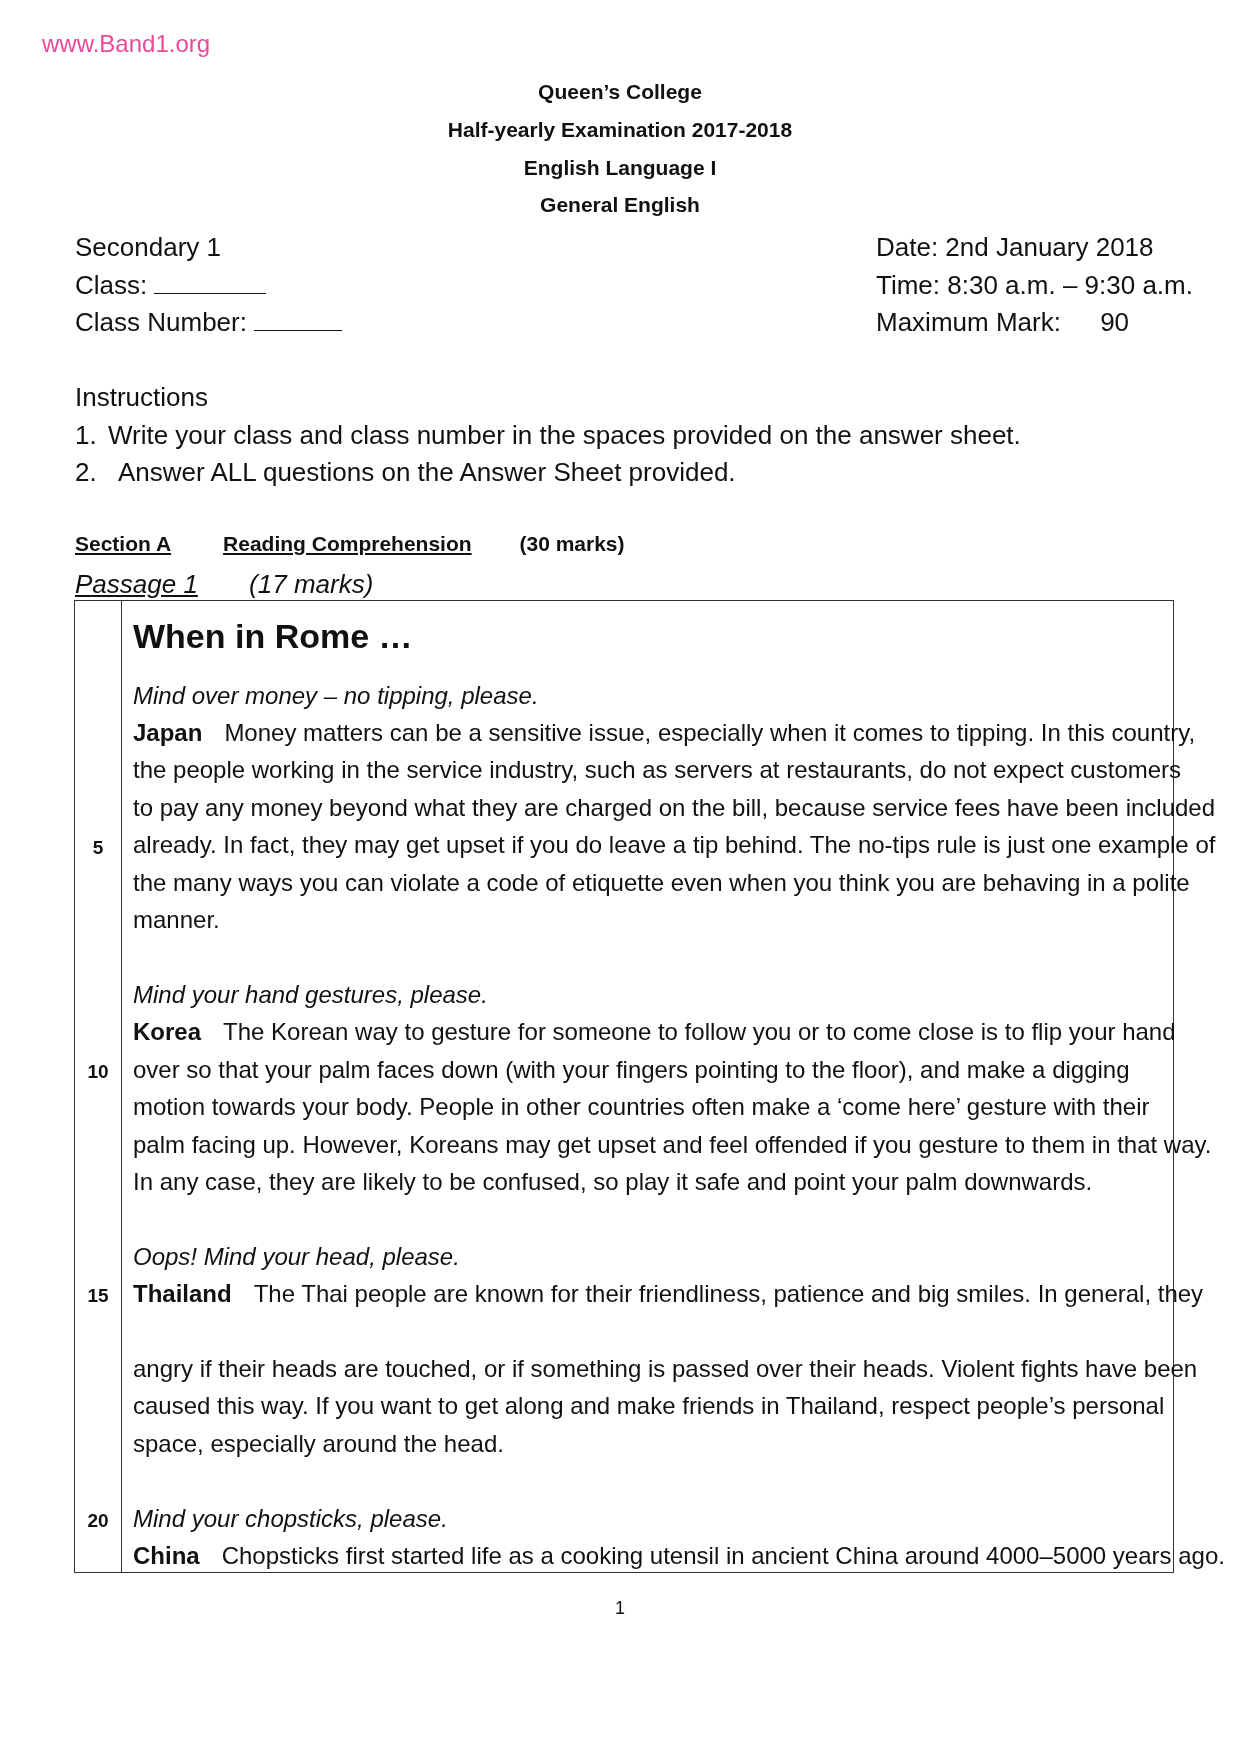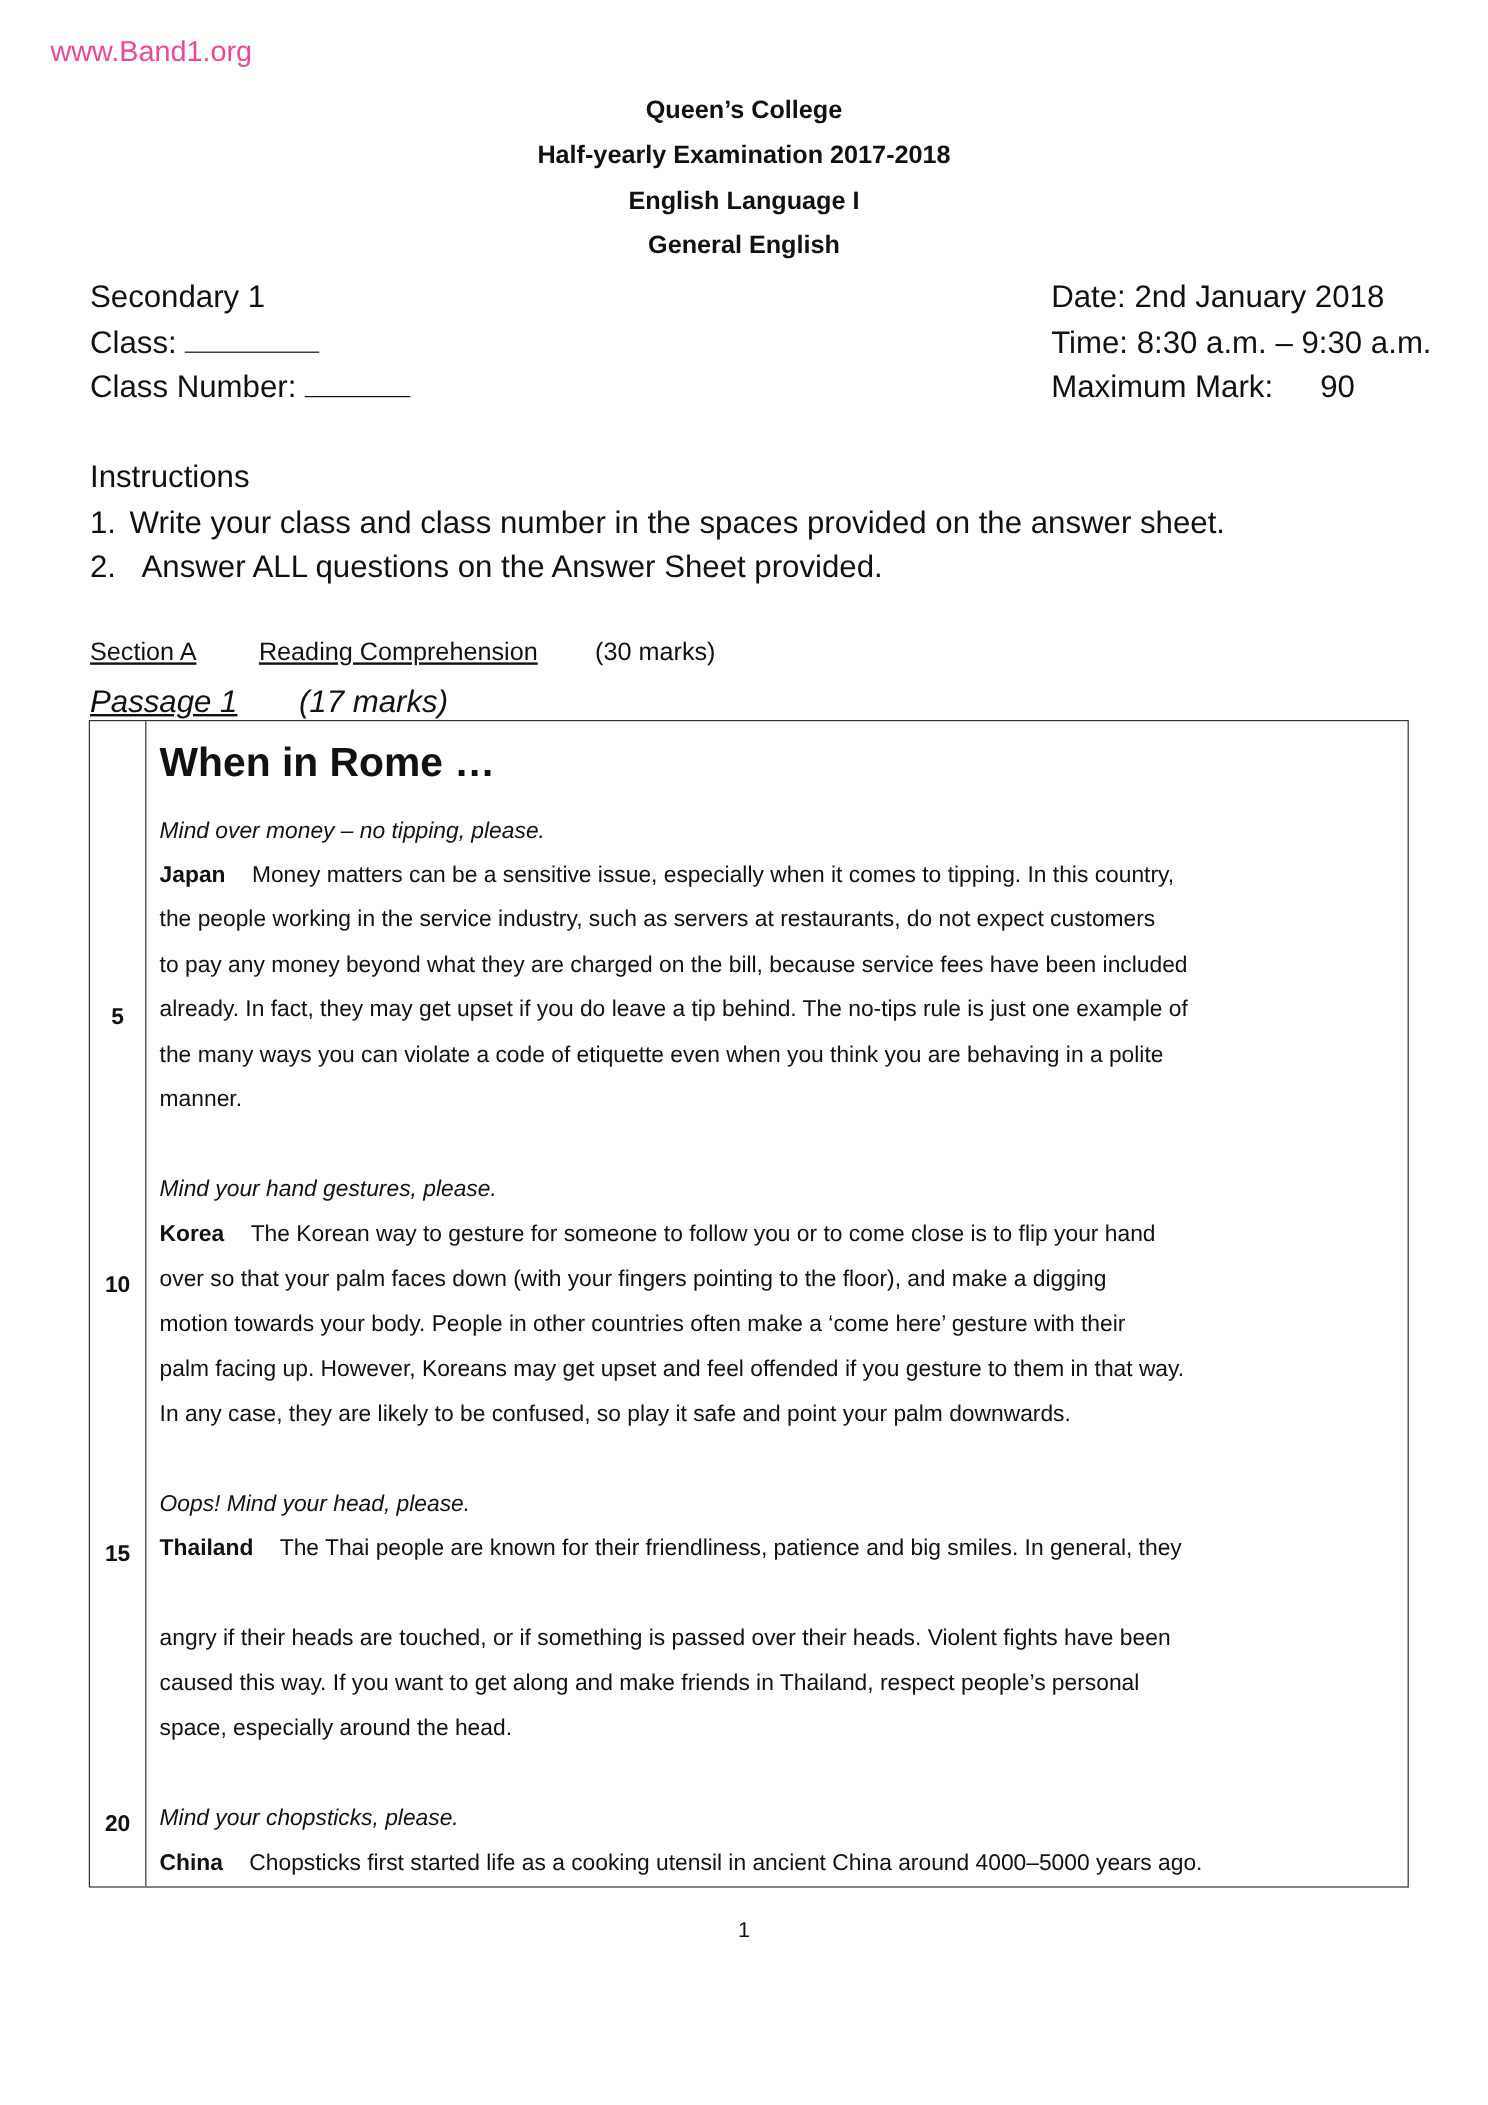--- a/index.html
+++ b/index.html
@@ -2,27 +2,27 @@
 <html><head>
 <meta charset="utf-8">
 <style>
   html, body { margin:0; padding:0; background:#ffffff; }
   body { width:1240px; height:1754px; position:relative; color:#111; font-family:"Liberation Sans", sans-serif; overflow:hidden; }
   .abs { position:absolute; white-space:nowrap; }
   .watermark { left:42px; top:30px; font-size:24px; color:#ec4899; }
   .hdr { left:0; width:1240px; text-align:center; font-weight:bold; font-size:21px; }
   .meta { font-size:26px; }
   .blank { display:inline-block; border-bottom:1.5px solid #111; height:18px; vertical-align:baseline; }
-  .sec { font-size:21px; font-weight:normal; }
+  .sec { font-size:21px; font-weight:bold; }
   .u { text-decoration:underline; }
   .it { font-style:italic; font-weight:normal; }
   .passage-box { position:absolute; left:74px; top:600px; width:1100px; height:973px; border:1.5px solid #333; box-sizing:border-box; }
   .linecol { position:absolute; left:0; top:0; width:46px; height:100%; border-right:1.5px solid #333; }
   .lnum { position:absolute; left:0; width:46px; text-align:center; font-weight:bold; font-size:19px; }
-  .ptxt { position:absolute; left:58px; font-size:19px; white-space:nowrap; }
+  .ptxt { position:absolute; left:58px; font-size:24px; white-space:nowrap; }
   .ptitle { position:absolute; left:58px; top:16px; font-size:34px; font-weight:bold; }
   .sub { font-style:italic; }
   .country { font-weight:bold; margin-right:22px; }
   .pagenum { left:0; width:1240px; text-align:center; top:1598px; font-size:18px; }
 </style>
 </head>
 <body>
 
 <div class="abs watermark">www.Band1.org</div>
 

